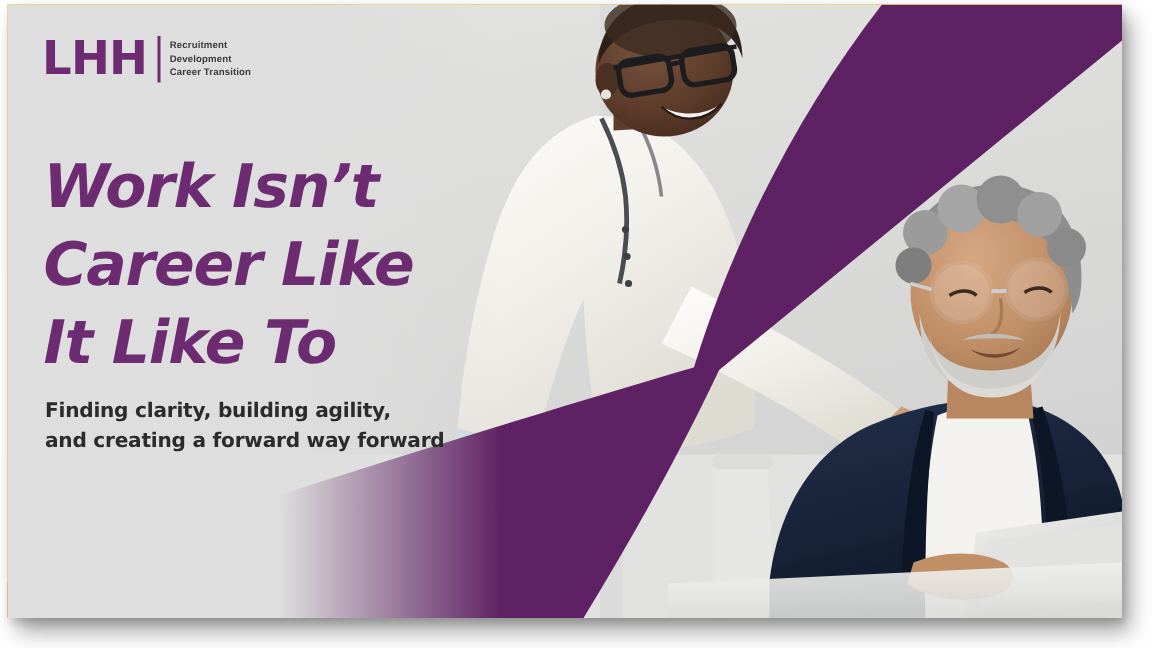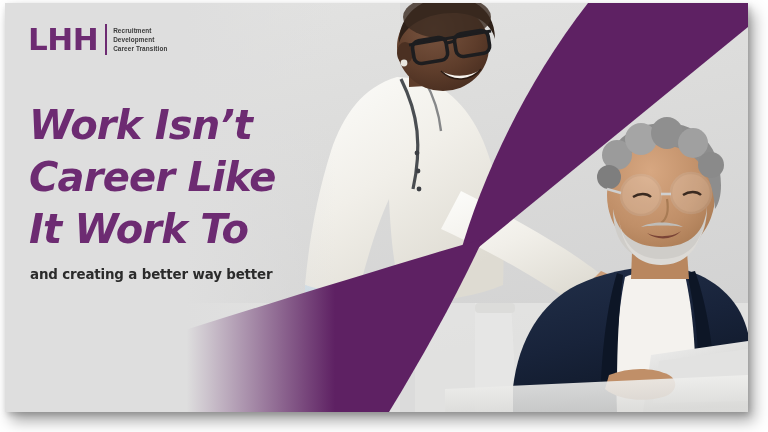--- a/index.html
+++ b/index.html
@@ -278,21 +278,22 @@
       <div id="logo-tagline">
         <span>Recruitment</span>
         <span>Development</span>
         <span>Career Transition</span>
       </div>
     </div>
 
     <div id="headline">
       <div class="hl-line">Work Isn’t</div>
       <div class="hl-line">Career Like</div>
-      <div class="hl-line">It Work To</div>
+      <div class="hl-line">It Like To</div>
     </div>
 
     <div id="subhead">
-      <div class="sub-line">and creating a better way better</div>
+      <div class="sub-line">Finding clarity, building agility,</div>
+      <div class="sub-line">and creating a forward way forward</div>
     </div>
 
   </div>
 </div>
 
 </body></html>

